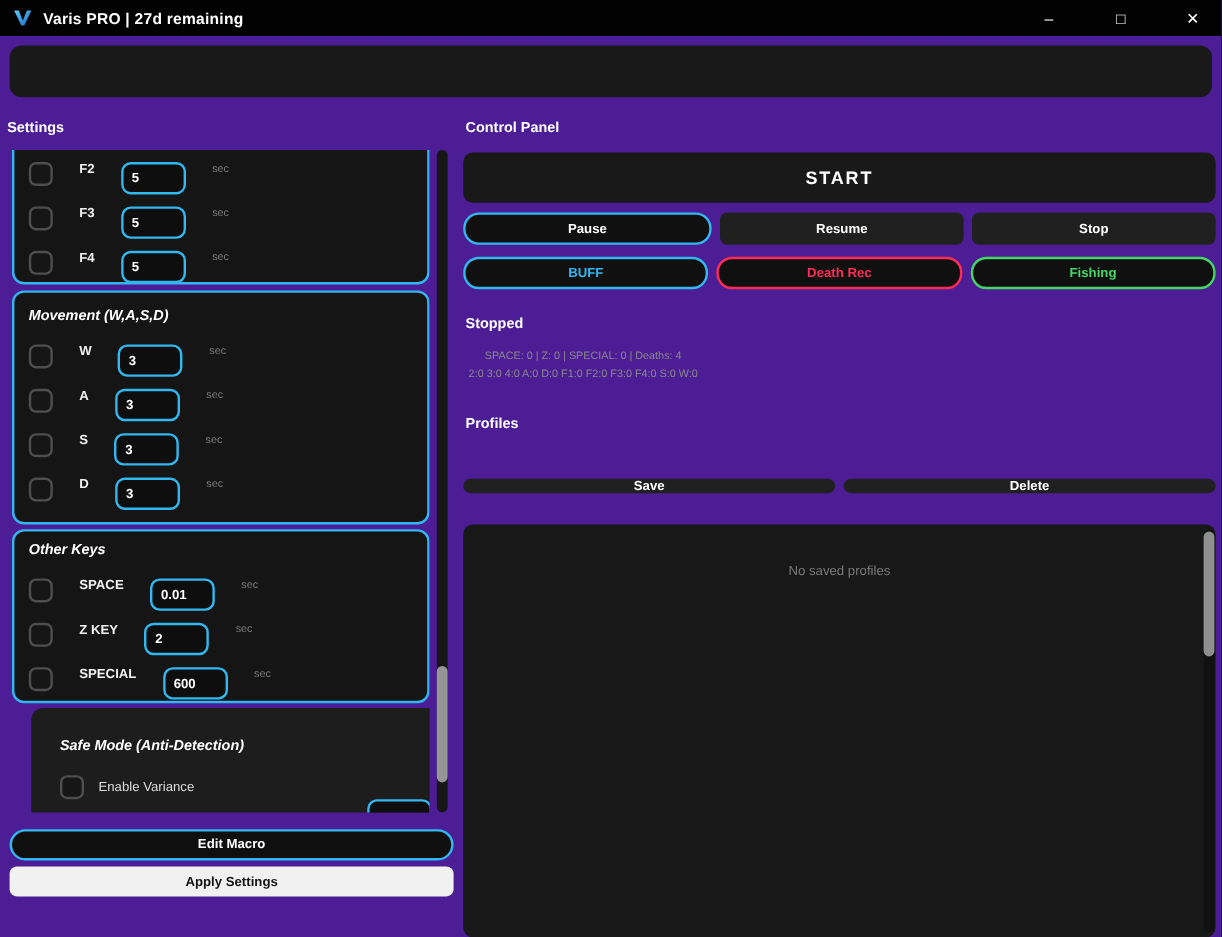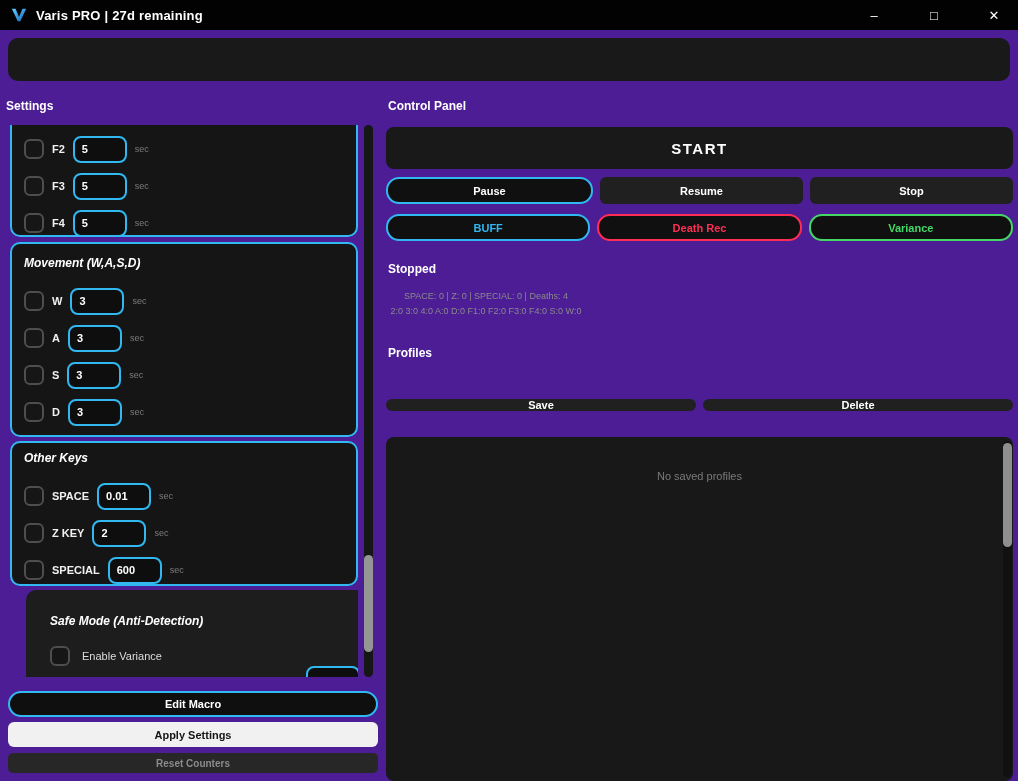--- a/index.html
+++ b/index.html
@@ -34,21 +34,21 @@
   .section{position:absolute;left:0;width:348px;background:#151515;
     border:2px solid var(--accent-cyan);border-radius:10px;}
   .sec-funckeys{top:-42px;height:154px;}
   .sec-funckeys .kb-row{position:absolute;left:12px;right:12px;}
   .sec-funckeys .r1{top:50px}.sec-funckeys .r2{top:87px}.sec-funckeys .r3{top:124px}
   .sec-movement{top:117px;height:195px;padding:12px 12px 0;}
   .sec-otherkeys{top:316px;height:145px;padding:8px 12px 0;}
   .sec-safemode{top:465px;height:115px;padding:24px;background:#1d1d1d;border:none;margin-left:16px;}
   .sec-title{color:#fff;font-size:12px;font-weight:700;line-height:14px;font-style:italic;}
   .rows{display:flex;flex-direction:column;gap:9px;margin-top:17px;}
-  .kb-row{display:flex;align-items:center;gap:8px;height:28px;}
+  .kb-row{display:flex;align-items:flex-start;gap:22px;height:28px;}
   .checkbox{width:20px;height:20px;border:2px solid #4e4e4e;border-radius:6px;background:#161616;flex:none;cursor:pointer;}
   .key-label{font-size:11px;font-weight:700;color:#f0f0f0;}
   .dur-input{width:54px;height:27px;background:#0e0e0e;border:2px solid var(--accent-cyan);
     border-radius:8px;color:#fff;font:700 11px "Liberation Sans",sans-serif;padding:0 7px;outline:none;}
   .unit{font-size:9px;color:#7c7c7c;}
   .safemode-row{margin-top:14px;display:flex;align-items:center;gap:12px;height:28px;}
   .safemode-label{font-size:11px;color:#ddd;}
   .variance-input{position:absolute;right:14px;top:76px;}
 
   
@@ -209,34 +209,33 @@
       <input class="dur-input variance-input" style="">
     </div>
   </div>
 
   <div class="v-scrollbar left-sb">
     <div class="thumb"></div>
   </div>
 
   <div class="flat-btn edit-macro">Edit Macro</div>
   <div class="flat-btn apply-settings">Apply Settings</div>
-  <div class="flat-btn reset-counters">Reset Counters</div>
 
   <div class="flat-btn start-button">START</div>
 
   <div class="btn-row row1">
     <div class="btn outline-cyan">Pause</div>
     <div class="btn">Resume</div>
     <div class="btn">Stop</div>
   </div>
 
   <div class="btn-row row2">
     <div class="btn outline-cyan cyan-text">BUFF</div>
     <div class="btn outline-red">Death Rec</div>
-    <div class="btn outline-green">Variance</div>
+    <div class="btn outline-green">Fishing</div>
   </div>
 
   <div class="status-text">Stopped</div>
   <div class="stats">
     <div>SPACE: 0 | Z: 0 | SPECIAL: 0 | Deaths: 4</div>
     <div>2:0 3:0 4:0 A:0 D:0 F1:0 F2:0 F3:0 F4:0 S:0 W:0</div>
   </div>
 
 
   <div class="btn-row row3">

